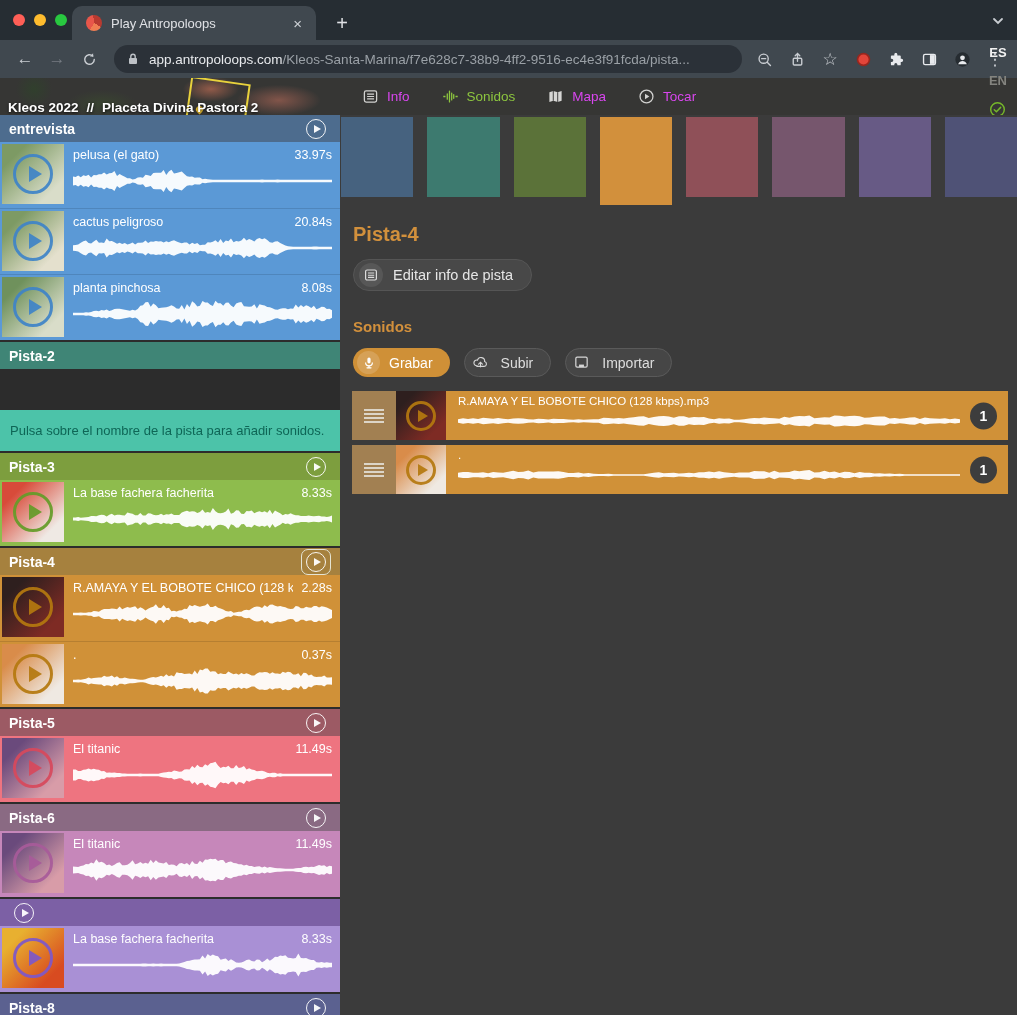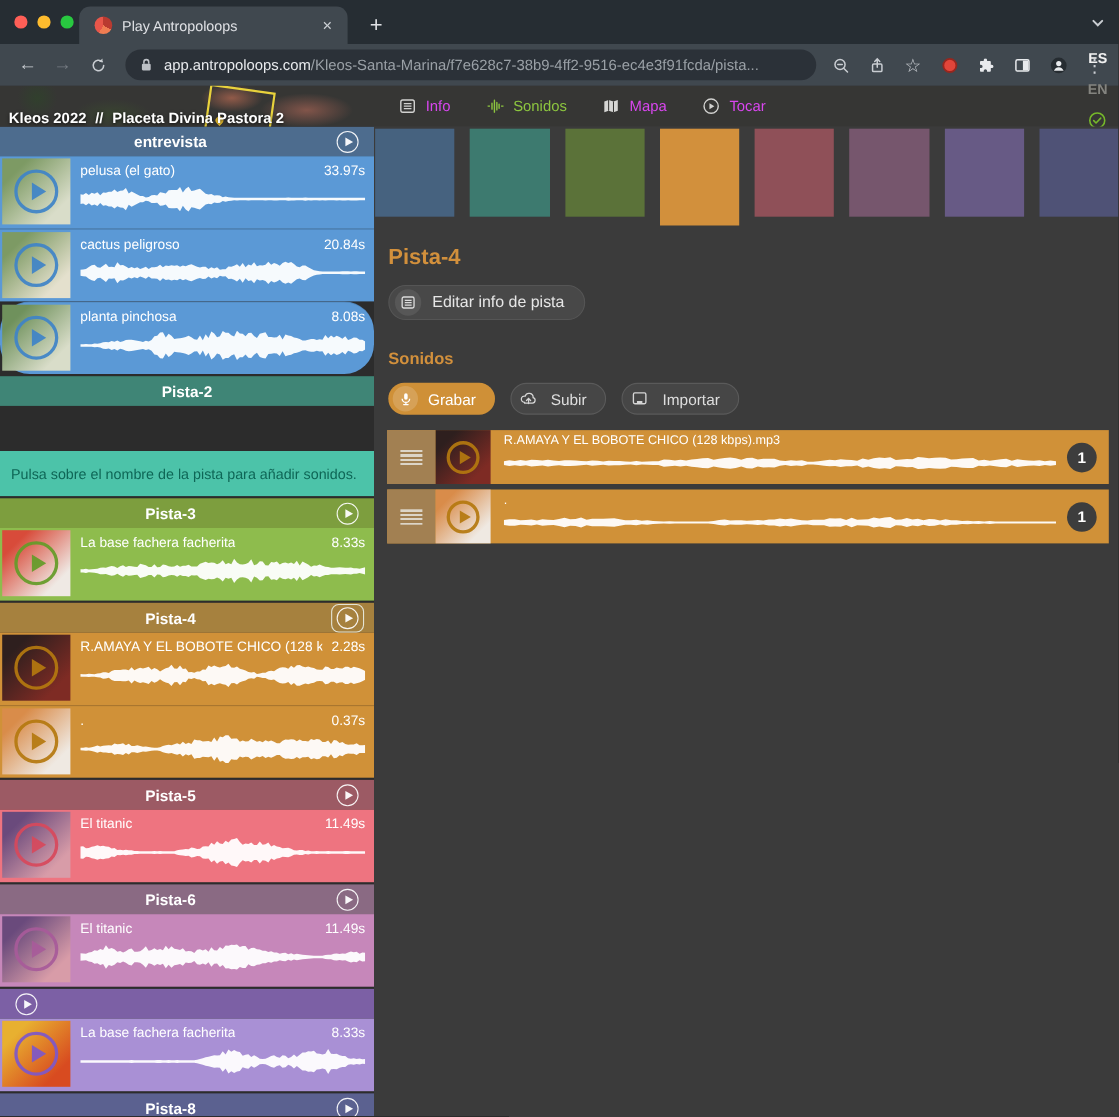--- a/index.html
+++ b/index.html
@@ -63,21 +63,21 @@
   .lang{font-size:13px;font-weight:bold;}
   .lang-es{color:#f2f2f2;} .lang-en{color:#84847f;}
 
   
   .content{flex:1;display:flex;overflow:hidden;background:#3b3b3b;}
 
   
   .sidebar{width:340px;flex:none;background:#2c2c2c;overflow:hidden;}
   .track + .track{margin-top:2px;}
   .track-header{height:27px;display:flex;align-items:center;padding:0 9px;color:#fff;font-size:14px;font-weight:bold;}
-  .track-name{flex:1;white-space:nowrap;text-align:center;}
+  .track-name{flex:1;white-space:nowrap;}
   .playwrap{display:flex;align-items:center;justify-content:center;padding:2px 4px;border-radius:7px;border:1.5px solid transparent;}
   .playwrap.focused{border-color:#e4e4d4;}
   .play-circle{width:20px;height:20px;border:1.6px solid rgba(255,255,255,.92);border-radius:50%;
       display:flex;align-items:center;justify-content:center;flex:none;}
   .play-circle i{display:block;width:0;height:0;border-left:7px solid rgba(255,255,255,.95);
       border-top:4.5px solid transparent;border-bottom:4.5px solid transparent;margin-left:2px;}
   .hint-row{height:41px;display:flex;align-items:center;padding:0 10px;font-size:13px;white-space:nowrap;margin-top:41px;}
   .sound-row{height:66px;display:flex;padding:2px 6px 2px 2px;}
   .sound-row + .sound-row{border-top:1px solid rgba(0,0,0,.12);}
   .thumb{width:62px;height:60px;flex:none;position:relative;display:flex;align-items:center;justify-content:center;}
@@ -299,21 +299,21 @@
             <div class="srow-body">
               <div class="srow-top">
                 <span class="srow-title">cactus peligroso</span>
                 <span class="srow-dur">20.84s</span>
               </div>
               <svg class="wave" viewBox="0 0 300 36" preserveAspectRatio="none">
                 <polygon points="0,14.9 3,14.5 6,14.2 9,12.0 12,10.4 15,9.7 18,12.4 21,12.9 24,10.8 27,8.7 30,12.1 33,11.9 36,12.4 39,7.3 42,10.4 45,10.0 48,11.5 51,13.3 54,12.1 57,13.4 60,12.4 63,14.2 66,13.1 69,11.8 72,14.2 75,12.2 78,12.2 81,11.9 84,9.7 87,12.4 90,10.6 93,11.1 96,10.2 99,10.8 102,10.4 105,11.8 108,10.5 111,11.4 114,10.1 117,9.3 120,10.6 123,11.9 126,12.6 129,11.7 132,11.9 135,14.1 138,12.2 141,13.5 144,12.3 147,14.9 150,14.3 153,14.4 156,11.6 159,11.9 162,10.9 165,9.2 168,11.8 171,7.9 174,12.3 177,9.6 180,10.5 183,7.3 186,11.4 189,10.2 192,10.6 195,9.7 198,6.6 201,9.7 204,8.0 207,9.1 210,10.8 213,8.0 216,6.8 219,8.1 222,6.9 225,9.0 228,11.5 231,12.2 234,10.6 237,10.5 240,12.4 243,13.9 246,15.3 249,15.9 252,16.3 255,16.7 258,16.7 261,16.7 264,16.7 267,16.7 270,16.7 273,16.7 276,16.5 279,16.4 282,16.4 285,16.7 288,16.5 291,16.5 294,16.7 297,16.7 300,16.7 300,19.3 297,19.3 294,19.3 291,19.5 288,19.5 285,19.3 282,19.6 279,19.6 276,19.5 273,19.3 270,19.3 267,19.3 264,19.3 261,19.3 258,19.3 255,19.3 252,19.7 249,20.1 246,20.7 243,22.1 240,23.6 237,25.5 234,25.4 231,23.8 228,24.5 225,27.0 222,29.1 219,27.9 216,29.2 213,28.0 210,25.2 207,26.9 204,28.0 201,26.3 198,29.4 195,26.3 192,25.4 189,25.8 186,24.6 183,28.7 180,25.5 177,26.4 174,23.7 171,28.1 168,24.2 165,26.8 162,25.1 159,24.1 156,24.4 153,21.6 150,21.7 147,21.1 144,23.7 141,22.5 138,23.8 135,21.9 132,24.1 129,24.3 126,23.4 123,24.1 120,25.4 117,26.7 114,25.9 111,24.6 108,25.5 105,24.2 102,25.6 99,25.2 96,25.8 93,24.9 90,25.4 87,23.6 84,26.3 81,24.1 78,23.8 75,23.8 72,21.8 69,24.2 66,22.9 63,21.8 60,23.6 57,22.6 54,23.9 51,22.7 48,24.5 45,26.0 42,25.6 39,28.7 36,23.6 33,24.1 30,23.9 27,27.3 24,25.2 21,23.1 18,23.6 15,26.3 12,25.6 9,24.0 6,21.8 3,21.5 0,21.1" fill="rgba(255,255,255,0.95)"></polygon>
               </svg>
             </div>
           </div>
-          <div class="sound-row" style="background: rgb(91, 153, 214); border-radius: 27px;">
+          <div class="sound-row" style="background: rgb(91, 153, 214);">
             <div class="thumb" style="background: linear-gradient(135deg, rgb(111, 145, 92) 20%, rgb(217, 221, 201) 80%);">
               <span class="ring" style="border-color: rgb(63, 132, 200);">
                 <i style="border-left-color: rgb(63, 132, 200);"></i>
               </span>
             </div>
             <div class="srow-body">
               <div class="srow-top">
                 <span class="srow-title">planta pinchosa</span>
                 <span class="srow-dur">8.08s</span>
               </div>

